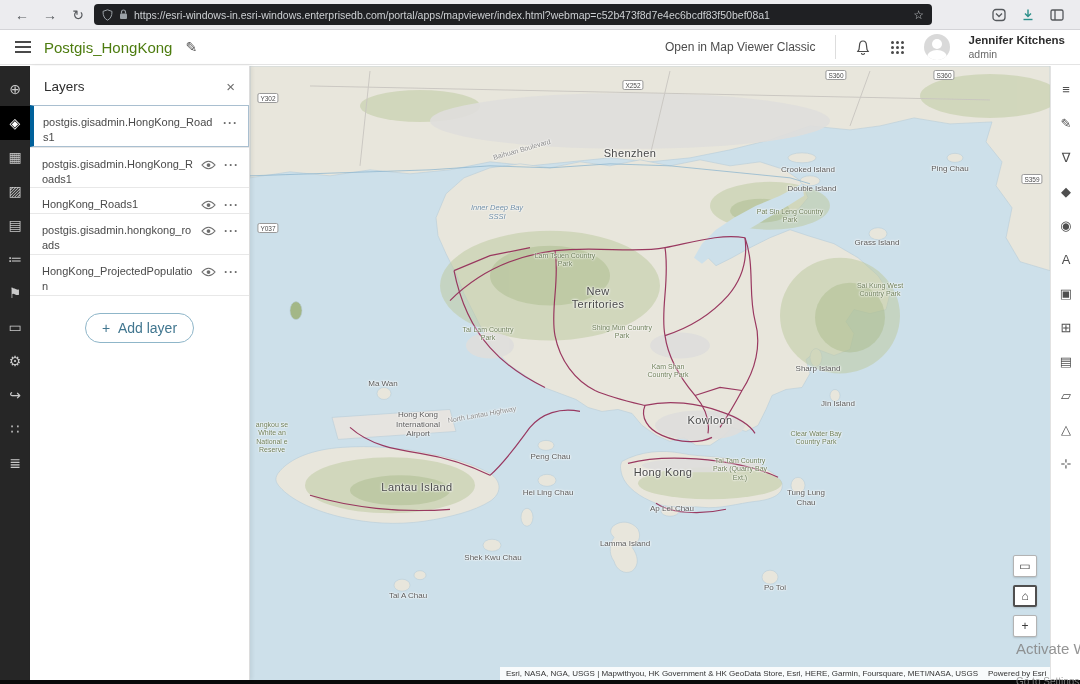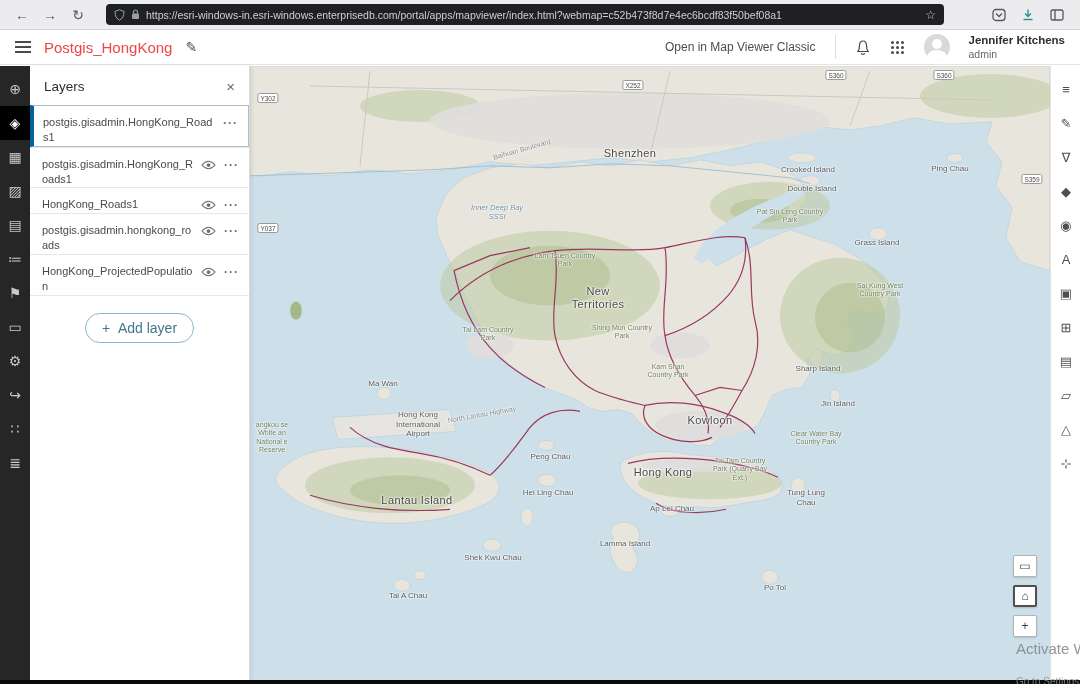--- a/index.html
+++ b/index.html
@@ -4,34 +4,34 @@
 <style>
   html,body{margin:0;padding:0}
   body{width:1080px;height:684px;position:relative;overflow:hidden;background:#fff;
        font-family:"Liberation Sans",sans-serif;-webkit-font-smoothing:antialiased}
 
   
   .browser-bar{height:30px;background:#ececef;border-bottom:1px solid #d4d4d8;
     display:flex;align-items:center;padding:0 10px;box-sizing:border-box;gap:4px}
   .bicon{width:24px;text-align:center;color:#55585c;font-size:14px;cursor:pointer;user-select:none}
   .address-bar{flex:0 1 822px;height:21px;background:#1f2023;border-radius:4px;
-    display:flex;align-items:center;padding:0 8px;gap:6px;margin-left:12px;cursor:text}
+    display:flex;align-items:center;padding:0 8px;gap:6px;cursor:text}
   .address-bar svg{flex:none}
   .url{color:#cdd0d3;font-size:10.5px;white-space:nowrap;overflow:hidden;text-overflow:ellipsis;flex:1}
   .star{color:#c3c6c9;font-size:12px;cursor:pointer}
   .bspacer{flex:1}
   .bright{display:flex;gap:15px;margin-right:6px;align-items:center}
   .bright span{cursor:pointer;display:flex}
 
   
   .app-header{height:35px;background:#fff;border-bottom:1px solid #e4e4e4;display:flex;
     align-items:center;padding:0 15px;box-sizing:border-box;gap:13px}
   .hamburger{display:flex;flex-direction:column;gap:3px;width:16px;cursor:pointer}
   .hamburger i{height:2px;background:#4a4a4a;display:block}
-  .app-title{font-size:15px;color:#ef4444}
+  .app-title{font-size:15px;color:#4d7c0f}
   .pencil{font-size:14px;color:#4a4a4a;cursor:pointer}
   .header-right{margin-left:auto;display:flex;align-items:center;gap:19px}
   .classic-link{font-size:12px;color:#4c4c4c;cursor:pointer}
   .vdiv{width:1px;height:24px;background:#ddd}
   .hicon{display:flex;cursor:pointer}
   .avatar{width:26px;height:26px;border-radius:50%;background:#d9d9d9;position:relative;overflow:hidden;flex:none}
   .avatar::before{content:"";position:absolute;left:8px;top:5px;width:10px;height:10px;border-radius:50%;background:#fff}
   .avatar::after{content:"";position:absolute;left:3px;top:16px;width:20px;height:14px;border-radius:50%;background:#fff}
   .user-block{line-height:1.15}
   .user-name{font-size:11.5px;color:#2e2e2e;font-weight:bold}
@@ -352,21 +352,21 @@
         <path d="M406,438 C420,448 450,450 476,444"></path>
         <path d="M60,430 C100,442 150,448 200,444"></path>
       </g>
     </svg>
 
     <div class="labels-layer">
         <div class="mlabel city" style="left: 380px; top: 88px;">Shenzhen</div>
         <div class="mlabel city" style="left: 348px; top: 232px; width: 70px;">New Territories</div>
         <div class="mlabel city" style="left: 460px; top: 355px;">Kowloon</div>
         <div class="mlabel city" style="left: 413px; top: 407px;">Hong Kong</div>
-        <div class="mlabel city" style="left: 167px; top: 435px;">Lantau Island</div>
+        <div class="mlabel city" style="left: 167px; top: 422px;">Lantau Island</div>
         <div class="mlabel place" style="left: 558px; top: 104px;">Crooked Island</div>
         <div class="mlabel place" style="left: 700px; top: 103px;">Ping Chau</div>
         <div class="mlabel place" style="left: 562px; top: 123px; text-align: right;">Double Island</div>
         <div class="mlabel place" style="left: 627px; top: 177px;">Grass Island</div>
         <div class="mlabel place" style="left: 568px; top: 303px;">Sharp Island</div>
         <div class="mlabel place" style="left: 588px; top: 338px;">Jin Island</div>
         <div class="mlabel place" style="left: 133px; top: 318px;">Ma Wan</div>
         <div class="mlabel place" style="left: 295px; top: 391px; padding-left: 11px;">Peng Chau</div>
         <div class="mlabel place" style="left: 298px; top: 427px;">Hei Ling Chau</div>
         <div class="mlabel place" style="left: 556px; top: 432px; width: 46px;">Tung Lung Chau</div>
@@ -394,20 +394,24 @@
         <div class="shield" style="left: 694px; top: 9px;">S360</div>
         <div class="shield" style="left: 782px; top: 113px;">S359</div>
         <div class="shield" style="left: 18px; top: 162px;">Y037</div>
       </div>
     <div class="map-controls">
         <button class="mapbtn">▭</button>
         <button class="mapbtn focused">⌂</button>
         <button class="mapbtn">+</button>
       </div>
 
+    <div class="attribution">
+      <span>Esri, NASA, NGA, USGS | Mapwithyou, HK Government &amp; HK GeoData Store, Esri, HERE, Garmin, Foursquare, METI/NASA, USGS</span>
+      <span class="powered">Powered by Esri</span>
+    </div>
   </div>
 
   <nav class="right-rail">
       <div class="rail-icon">≡</div>
       <div class="rail-icon">✎</div>
       <div class="rail-icon">∇</div>
       <div class="rail-icon">◆</div>
       <div class="rail-icon">◉</div>
       <div class="rail-icon">A</div>
       <div class="rail-icon">▣</div>

